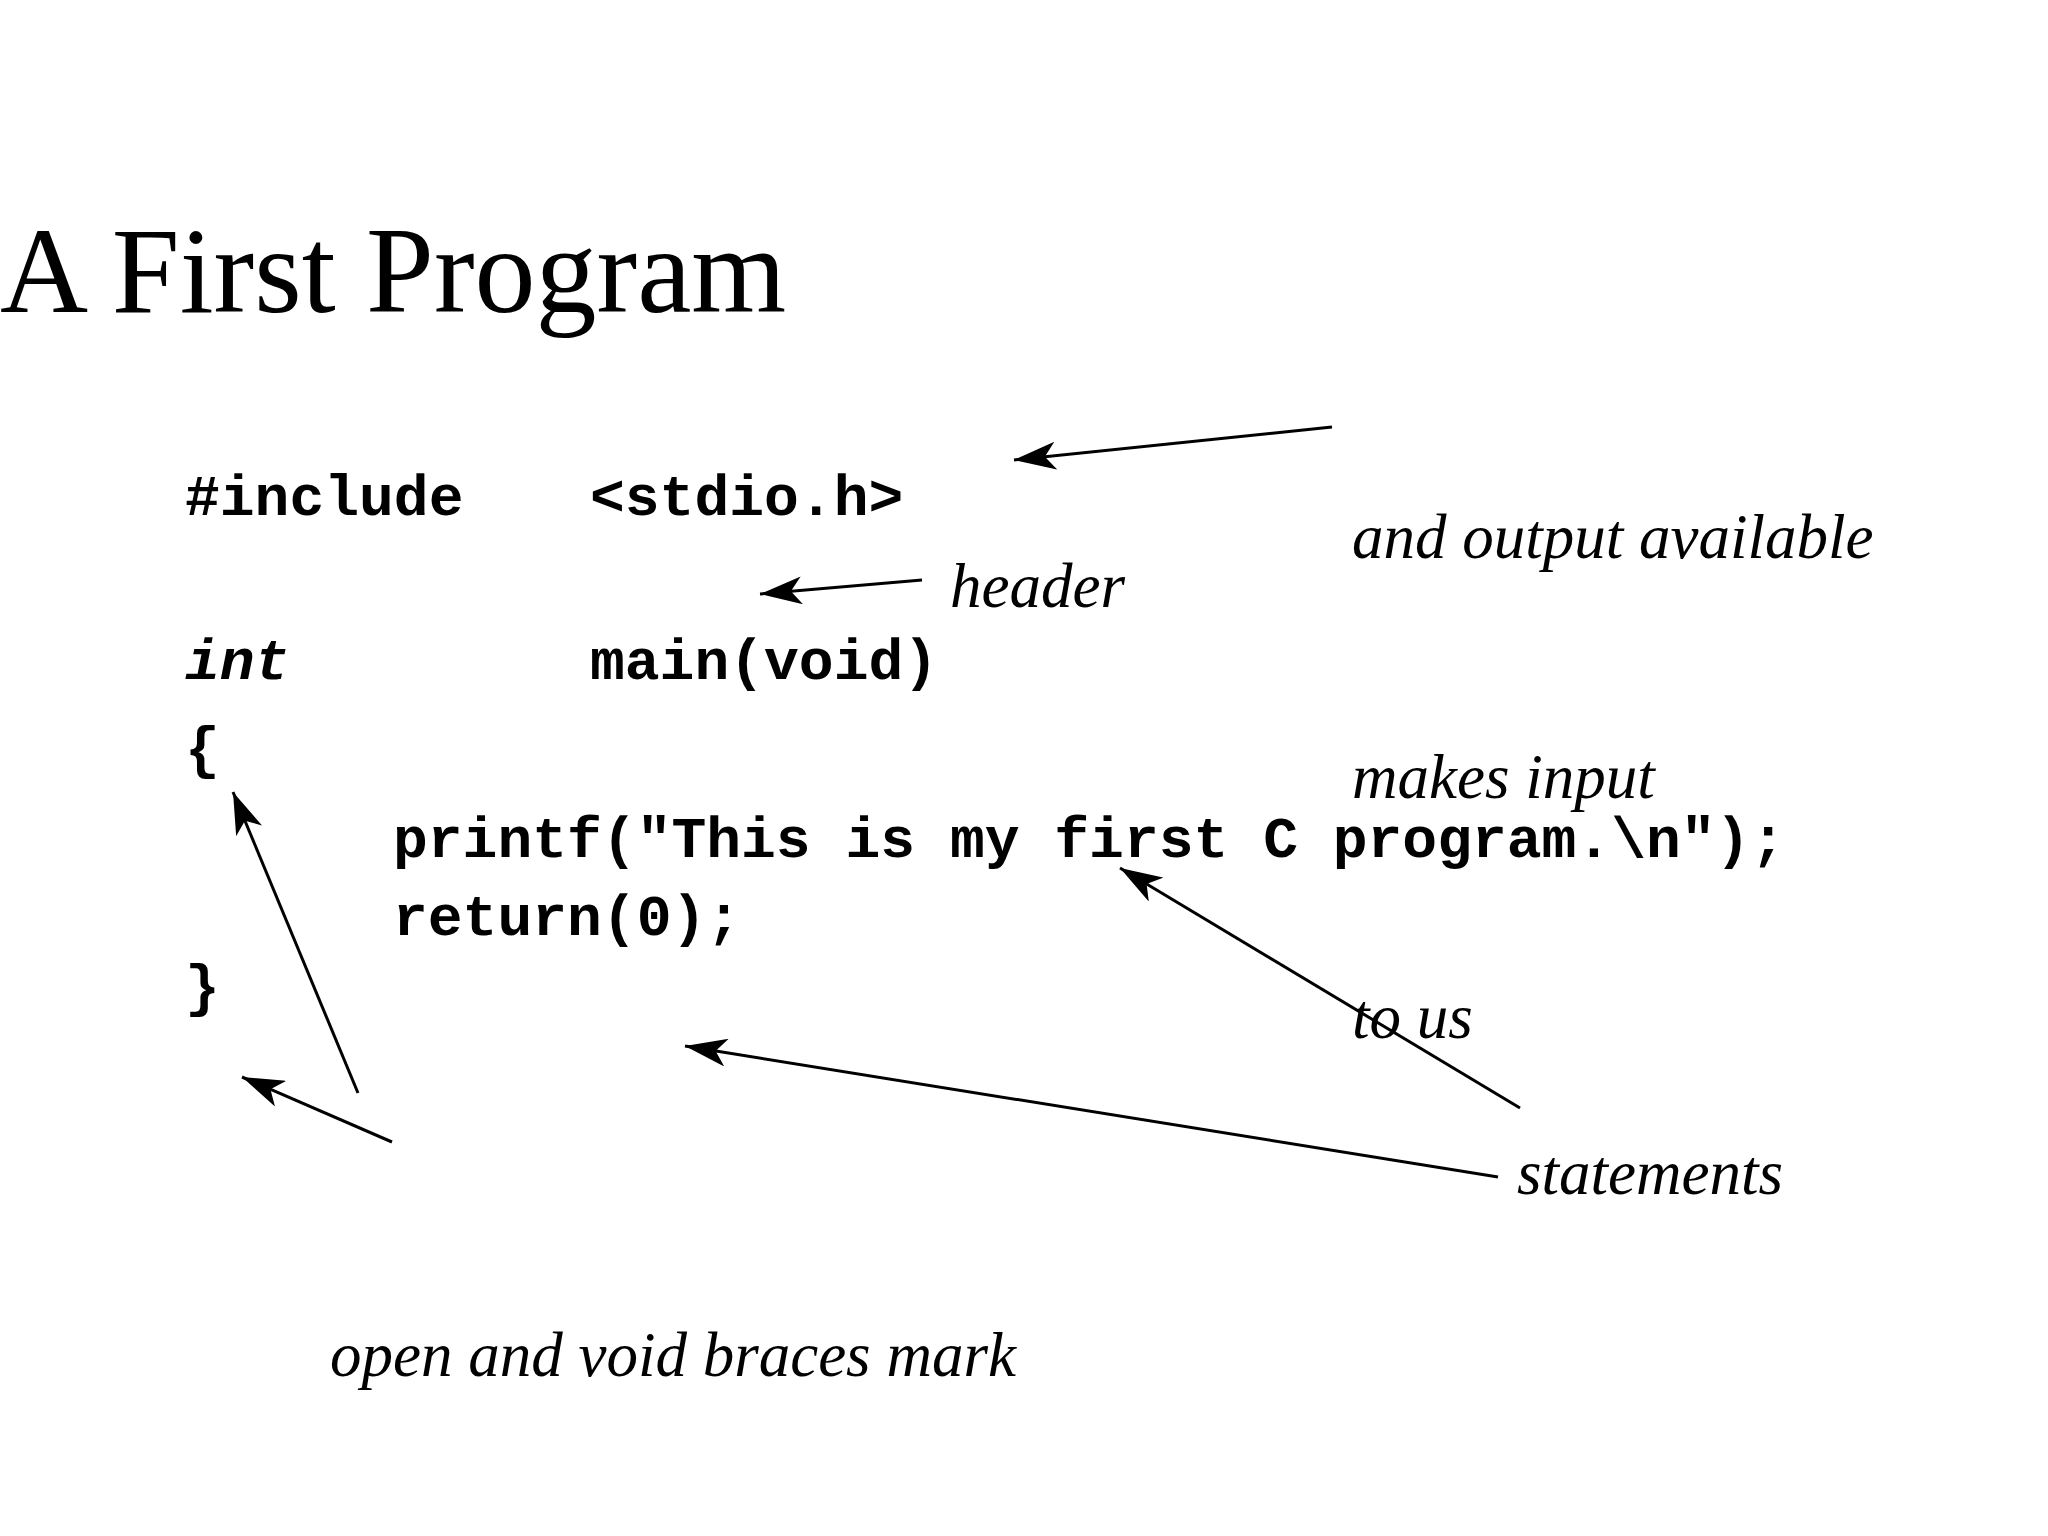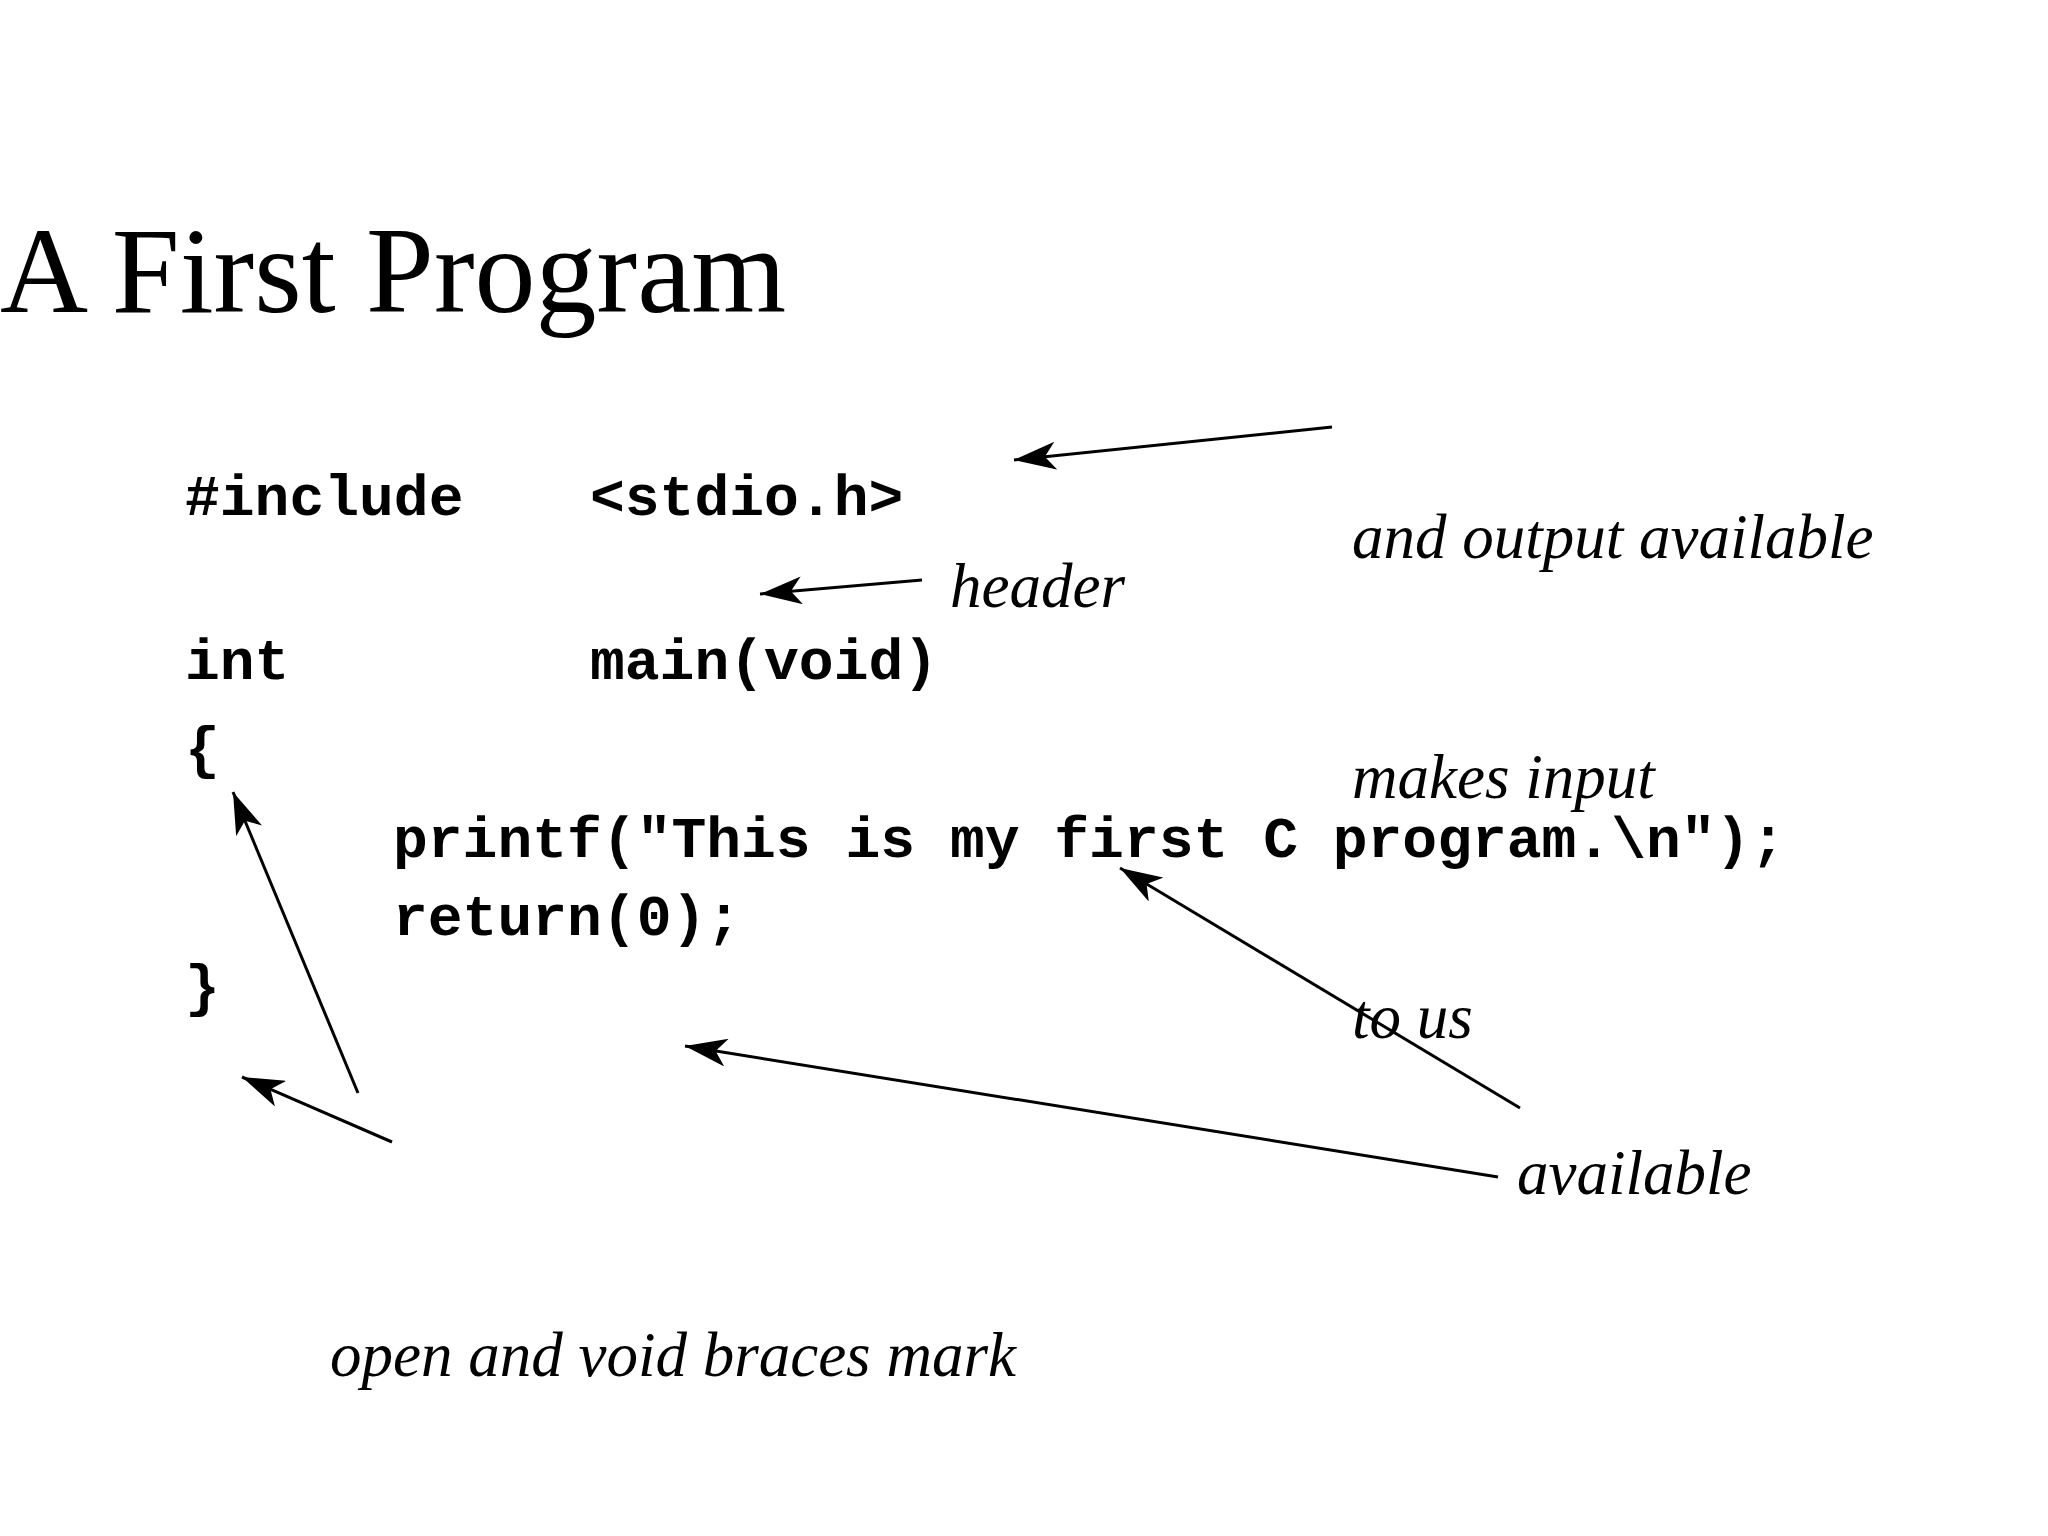--- a/index.html
+++ b/index.html
@@ -48,40 +48,40 @@
     <line x1="1498" y1="1177" x2="685" y2="1046" stroke="#000" stroke-width="3" marker-end="url(#ah)"></line>
   </svg>
 
   <div class="layer">
 
     <div class="title">A First Program</div>
 
     <span class="code" style="left:590px; top:471px;">&lt;stdio.h&gt;</span>
     <span class="code" style="left:185px; top:471px;">#include</span>
 
-    <span class="code" style="left:185px; top:635px;">int</span>
+    <span class="code" style="left:185px; top:635px;font-style:italic;">int</span>
     <span class="code" style="left:590px; top:635px;">main(void)</span>
 
     <span class="code" style="left:185px; top:723px;">{</span>
 
     <span class="code" style="left:393px; top:813px;">printf("This is my first C program.\n");</span>
 
     <span class="code" style="left:393px; top:891px;">return(0);</span>
 
     <span class="code" style="left:185px; top:961px;">}</span>
 
     <div class="note" style="left:1352px; top:337px;">
       <div>and output available</div>
       <div>makes input</div>
       <div>to us</div>
     </div>
 
     <div class="note" style="left:950px; top:546px;">header</div>
 
-    <div class="note" style="left:1517px; top:1133px;">available</div>
+    <div class="note" style="left:1517px; top:1133px;">statements</div>
 
     <div class="note" style="left:330px; top:1155px;">
       <div>open and void braces mark</div>
       
     </div>
 
   </div>
 </div>
 
 </body></html>

